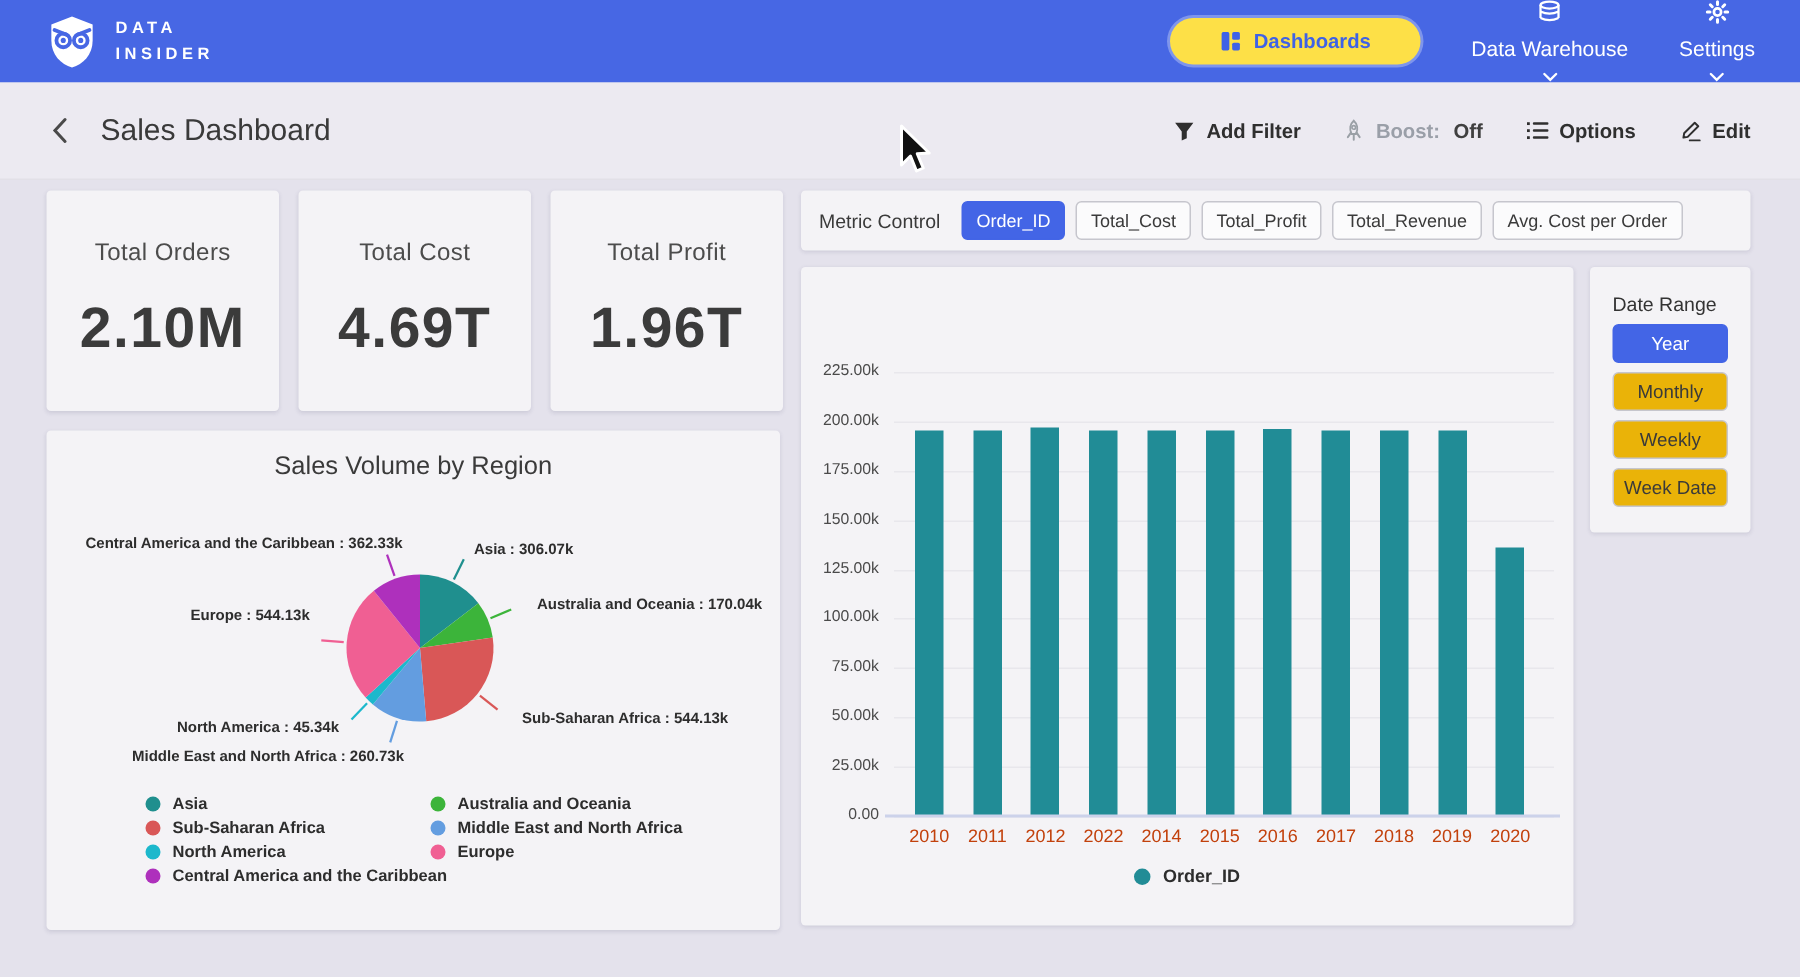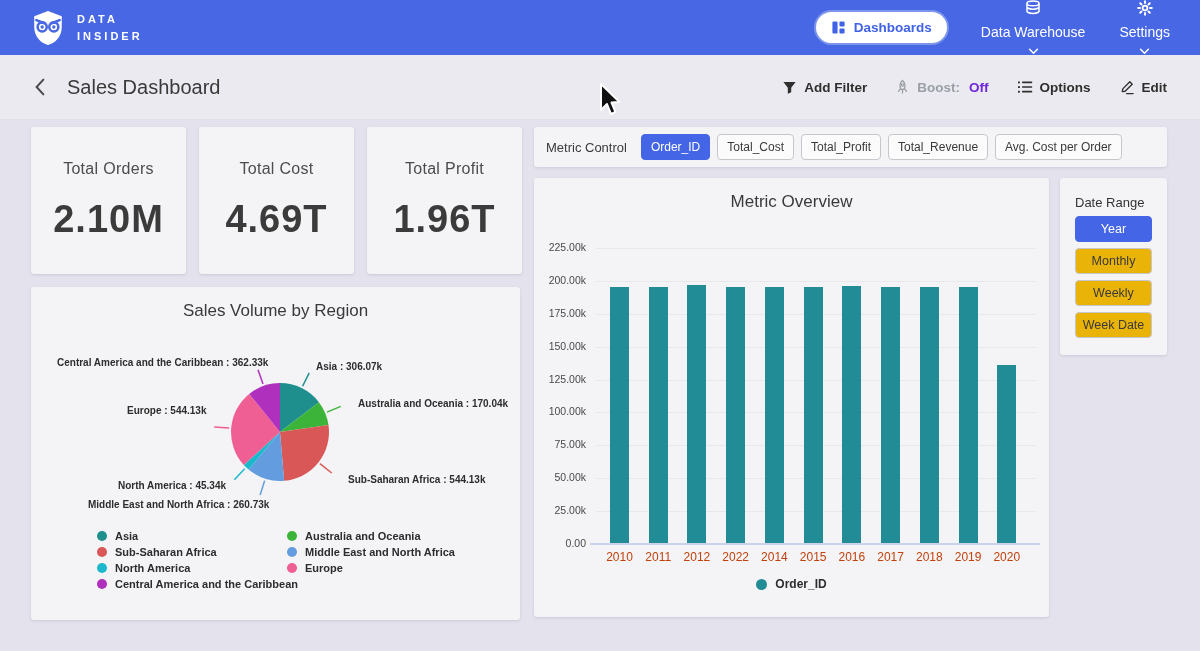--- a/index.html
+++ b/index.html
@@ -4,35 +4,35 @@
 <style>
   html,body{margin:0;padding:0;background:#e4e2ec;font-family:"Liberation Sans",sans-serif;}
   .stage{position:relative;width:1200px;height:651px;background:#e4e2ec;overflow:hidden;}
 
   
   .navbar{position:absolute;top:0;left:0;width:1200px;height:55px;background:#4767e4;
           display:flex;align-items:center;justify-content:space-between;padding:0 30px;box-sizing:border-box;}
   .brand{display:flex;align-items:center;gap:11px;}
   .brand-text{color:#fff;font-size:11px;font-weight:bold;letter-spacing:3px;line-height:1.5;}
   .nav-right{display:flex;align-items:center;gap:34px;}
-  .pill{background:#ffffff;color:#3f62e6;font-weight:bold;font-size:13.5px;border-radius:17px;
-        padding:8px 15px;display:flex;gap:8px;align-items:center;border:none;cursor:pointer;
+  .pill{background:#fde047;color:#3f62e6;font-weight:bold;font-size:13.5px;border-radius:17px;
+        padding:8px 33px;display:flex;gap:8px;align-items:center;border:none;cursor:pointer;
         box-shadow:0 0 0 2px rgba(255,255,255,0.30);}
   .nav-item{color:#fff;font-size:14px;display:flex;gap:8px;align-items:center;cursor:pointer;flex-direction:column;}
 
   
   .subheader{position:absolute;top:55px;left:0;width:1200px;height:65px;background:#eceaf1;
              display:flex;align-items:center;justify-content:space-between;padding:0 33px;box-sizing:border-box;
              border-bottom:1px solid rgba(0,0,0,0.04);}
   .sh-left{display:flex;align-items:center;gap:20px;}
   .sh-title{font-size:20px;color:#3a3a3a;}
   .sh-actions{display:flex;align-items:center;gap:28px;}
   .action{display:flex;align-items:center;gap:7px;font-size:13.5px;font-weight:600;color:#2f2f2f;cursor:pointer;}
   .boost-label{color:#9a9fa8;}
-  .boost-off{color:#6d28d9;margin-left:2px;}
+  .boost-off{color:#404040;margin-left:2px;}
 
   
   .card{position:absolute;background:#f4f3f6;border-radius:3px;box-shadow:0 1px 3px rgba(60,60,90,0.14);}
   .kpi{width:155px;height:147px;top:127px;display:flex;flex-direction:column;align-items:center;
        justify-content:center;gap:20px;}
   .kpi-label{font-size:16px;color:#4c4c4c;font-weight:500;letter-spacing:0.3px;}
   .kpi-value{font-size:38px;font-weight:bold;color:#3b3b3b;letter-spacing:1px;}
 
   
   .metricbar{left:534px;top:127px;width:633px;height:40px;display:flex;align-items:center;gap:7px;
@@ -248,21 +248,20 @@
       <span class="dot" style="background: rgb(99, 157, 224);"></span>
       <span>Middle East and North Africa</span>
     </div>
     <div class="pleg plegc2 plegr2">
       <span class="dot" style="background: rgb(240, 95, 147);"></span>
       <span>Europe</span>
     </div>
   </div>
 
   <div class="card barcard">
-    <div class="card-title">Metric Overview</div>
     <div id="barplot" style="position:absolute;left:0;top:0;width:515px;height:439px;">
         <div class="gridline" style="top: 70px;"></div>
         <span class="ytick" style="top: 63px;">225.00k</span>
         <div class="gridline" style="top: 102.889px;"></div>
         <span class="ytick" style="top: 95.8889px;">200.00k</span>
         <div class="gridline" style="top: 135.778px;"></div>
         <span class="ytick" style="top: 128.778px;">175.00k</span>
         <div class="gridline" style="top: 168.667px;"></div>
         <span class="ytick" style="top: 161.667px;">150.00k</span>
         <div class="gridline" style="top: 201.556px;"></div>

